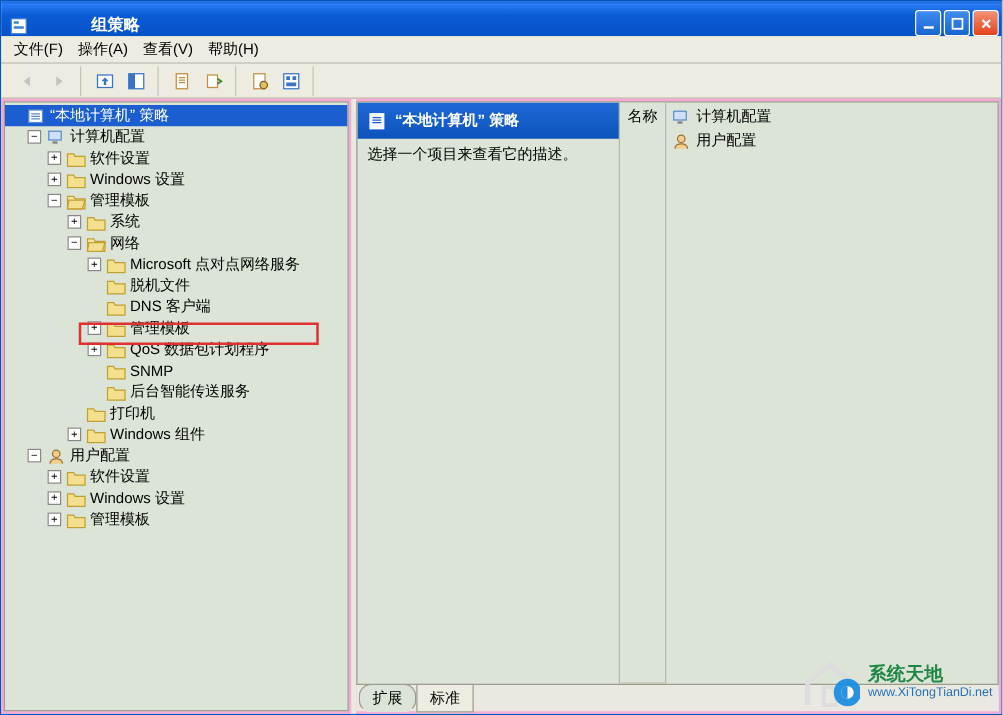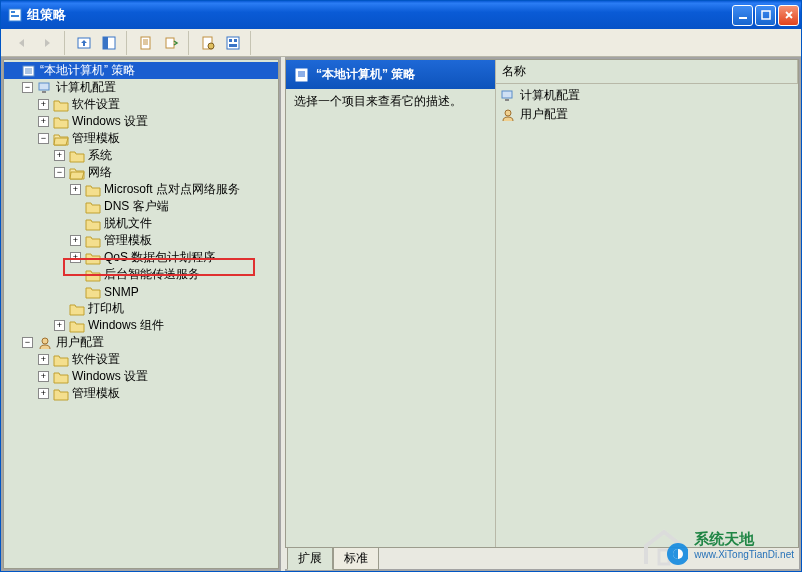--- a/index.html
+++ b/index.html
@@ -1,46 +1,46 @@
 <!DOCTYPE html>
 <html><head>
 <meta charset="utf-8">
 <style>
 * { box-sizing: border-box; margin: 0; padding: 0; }
 body { font-family: "Tahoma", "SimSun", sans-serif; font-size: 12px; background: #ffffff; width: 802px; height: 572px; overflow: hidden; position: relative; }
 .window { width: 802px; height: 572px; border: 1px solid #0055c4; background: #e9e9e1; display: flex; flex-direction: column; }
-.titlebar { height: 28px; background: linear-gradient(to bottom, #0a5bd6 0%, #2b7df5 8%, #0a5bd6 40%, #0652c7 100%); display: flex; align-items: center; padding: 0 2px 0 6px; color: #fff; }
+.titlebar { height: 28px; background: linear-gradient(to bottom, #0a5bd6 0%, #2b7df5 8%, #0a5bd6 40%, #0652c7 100%); display: flex; align-items: flex-end; padding: 0 2px 0 6px; color: #fff; gap: 46px; }
 .titlebar .title-icon { width: 16px; height: 16px; margin-right: 4px; display: flex; align-items: center; justify-content: center; }
 .titlebar .title-text { flex: 1; font-weight: bold; font-size: 13px; }
 .titlebar .win-btns { display: flex; gap: 2px; }
 .win-btn { width: 21px; height: 21px; border-radius: 3px; border: 1px solid #fff; display: flex; align-items: center; justify-content: center; color: #fff; font-weight: bold; font-size: 11px; cursor: pointer; }
 .btn-min, .btn-max { background: linear-gradient(to bottom, #3f8cf3, #1665cf); }
 .btn-close { background: linear-gradient(to bottom, #f59274, #e2431d); }
 .menubar { height: 22px; background: #eeece1; display: flex; align-items: center; padding: 0 4px; border-bottom: 1px solid #b7b6a8; }
 .menubar .menu-item { padding: 2px 6px; cursor: pointer; }
 .toolbar { height: 28px; background: #eeece1; display: flex; align-items: center; padding: 0 4px; border-bottom: 1px solid #b7b6a8; gap: 2px; }
 .tool-group { display: flex; align-items: center; gap: 3px; padding: 0 6px; border-right: 1px solid #c6c4b3; height: 24px; }
 .tool-btn { width: 22px; height: 22px; display: flex; align-items: center; justify-content: center; cursor: pointer; border: 1px solid transparent; }
 .tool-btn.disabled { opacity: 0.4; cursor: default; }
-.main { flex: 1; display: flex; background: #a3a3a3; overflow: hidden; }
+.main { flex: 1; display: flex; background: #f9a8d4; overflow: hidden; }
 .left-pane { width: 276px; background: #dbe4d6; border: 1px solid #9c9c8d; margin: 2px; overflow: auto; padding: 2px 0; }
 .splitter { width: 4px; background: #e9e9e1; cursor: col-resize; }
 .right-pane { flex: 1; display: flex; flex-direction: column; margin: 2px 2px 2px 0; }
 .right-content { flex: 1; background: #dbe4d6; border: 1px solid #9c9c8d; display: flex; overflow: hidden; }
 .right-desc { width: 210px; border-right: 1px solid #b8b8a8; display: flex; flex-direction: column; }
 .right-header { background: linear-gradient(to bottom, #1e68d6, #0d53bb); color: #fff; padding: 6px 8px; display: flex; align-items: center; gap: 6px; font-weight: bold; }
 .right-desc-body { padding: 4px 8px; font-size: 12px; color: #000; }
-.right-list { flex: 1; display: flex; flex-direction: column; justify-content: flex-end; }
+.right-list { flex: 1; display: flex; flex-direction: row; justify-content: flex-end; }
 .list-header { display: flex; background: #dbe4d6; border-bottom: 1px solid #b8b8a8; }
 .list-header-cell { padding: 3px 6px; border-right: 1px solid #b8b8a8; font-size: 12px; cursor: pointer; }
 .list-body { flex:1; padding: 2px 0; }
 .list-item { display: flex; align-items: center; gap: 4px; padding: 1px 4px; cursor: pointer; }
 .tabbar { height: 21px; display: flex; align-items: flex-end; padding-left: 2px; gap: 0; background: #e9e9e1; }
 .tab { padding: 2px 10px; border: 1px solid #9c9c8d; background: #eeece1; font-size: 12px; cursor: pointer; position: relative; top: 1px; }
-.tab.active { background: #dbe4d6; border-bottom-color: #dbe4d6; }
+.tab.active { background: #dbe4d6; border-bottom-color: #dbe4d6; border-radius: 10px; }
 .tree { list-style: none; padding-left: 0; }
 .tree ul { list-style: none; padding-left: 16px; }
 .tree-row { display: flex; align-items: center; gap: 3px; padding: 0 2px; cursor: pointer; white-space: nowrap; height: 17px; }
 .tree-row .exp { width: 11px; height: 11px; border: 1px solid #888; background: #fff; display: flex; align-items: center; justify-content: center; font-size: 9px; line-height: 1; color: #000; margin-right: 1px; }
 .tree-row .exp.blank { border: none; background: transparent; }
 .tree-row.selected { background: #1a5ed0; color: #fff; }
 .tree-row.selected .lbl { color: #fff; }
 .folder-icon { width: 16px; height: 14px; }
 .highlight-box { border: 2px solid #e03030; position: absolute; pointer-events: none; }
 .watermark { position: absolute; right: 8px; bottom: 6px; display: flex; align-items: center; gap: 6px; opacity: 0.94; }
@@ -73,20 +73,26 @@
           </svg>
         </div>
       <div class="win-btn btn-close">
           <svg width="10" height="10">
             <path d="M2 2 L8 8 M8 2 L2 8" stroke="#fff" stroke-width="1.8"></path>
           </svg>
         </div>
     </div>
   </div>
 
+  <div class="menubar">
+    <span class="menu-item">文件(F)</span>
+    <span class="menu-item">操作(A)</span>
+    <span class="menu-item">查看(V)</span>
+    <span class="menu-item">帮助(H)</span>
+  </div>
 
   <div class="toolbar">
     <div class="tool-group">
       <div class="tool-btn disabled">
           <svg width="14" height="14">
             <path d="M9 3 L4 7 L9 11 Z" fill="#888"></path>
           </svg>
         </div>
       <div class="tool-btn disabled">
           <svg width="14" height="14">
@@ -236,76 +242,76 @@
                             </div>
                           </li>
                         <li>
                             <div class="tree-row">
                               <span class="exp blank"></span>
                               <span>
                                 <svg class="folder-icon" viewBox="0 0 16 14">
                                   <path d="M1 3h5l1 2h8v8H1z" fill="#f4df8e" stroke="#c0a030"></path>
                                 </svg>
                               </span>
+                              <span class="lbl">脱机文件</span>
+                            </div>
+                          </li>
+                        <li>
+                            <div class="tree-row">
+                              <span class="exp blank"></span>
+                              <span>
+                                <svg class="folder-icon" viewBox="0 0 16 14">
+                                  <path d="M1 3h5l1 2h8v8H1z" fill="#f4df8e" stroke="#c0a030"></path>
+                                </svg>
+                              </span>
                               <span class="lbl">DNS 客户端</span>
                             </div>
                           </li>
                         <li>
                             <div class="tree-row">
+                              <span class="exp">+</span>
+                              <span>
+                                <svg class="folder-icon" viewBox="0 0 16 14">
+                                  <path d="M1 3h5l1 2h8v8H1z" fill="#f4df8e" stroke="#c0a030"></path>
+                                </svg>
+                              </span>
+                              <span class="lbl">管理模板</span>
+                            </div>
+                          </li>
+                        <li>
+                            <div class="tree-row">
+                              <span class="exp">+</span>
+                              <span>
+                                <svg class="folder-icon" viewBox="0 0 16 14">
+                                  <path d="M1 3h5l1 2h8v8H1z" fill="#f4df8e" stroke="#c0a030"></path>
+                                </svg>
+                              </span>
+                              <span class="lbl">QoS 数据包计划程序</span>
+                            </div>
+                          </li>
+                        <li>
+                            <div class="tree-row">
                               <span class="exp blank"></span>
                               <span>
                                 <svg class="folder-icon" viewBox="0 0 16 14">
                                   <path d="M1 3h5l1 2h8v8H1z" fill="#f4df8e" stroke="#c0a030"></path>
                                 </svg>
                               </span>
-                              <span class="lbl">脱机文件</span>
-                            </div>
-                          </li>
-                        <li>
-                            <div class="tree-row">
-                              <span class="exp">+</span>
-                              <span>
-                                <svg class="folder-icon" viewBox="0 0 16 14">
-                                  <path d="M1 3h5l1 2h8v8H1z" fill="#f4df8e" stroke="#c0a030"></path>
-                                </svg>
-                              </span>
-                              <span class="lbl">管理模板</span>
-                            </div>
-                          </li>
-                        <li>
-                            <div class="tree-row">
-                              <span class="exp">+</span>
-                              <span>
-                                <svg class="folder-icon" viewBox="0 0 16 14">
-                                  <path d="M1 3h5l1 2h8v8H1z" fill="#f4df8e" stroke="#c0a030"></path>
-                                </svg>
-                              </span>
-                              <span class="lbl">QoS 数据包计划程序</span>
+                              <span class="lbl">SNMP</span>
                             </div>
                           </li>
                         <li>
                             <div class="tree-row">
                               <span class="exp blank"></span>
                               <span>
                                 <svg class="folder-icon" viewBox="0 0 16 14">
                                   <path d="M1 3h5l1 2h8v8H1z" fill="#f4df8e" stroke="#c0a030"></path>
                                 </svg>
                               </span>
                               <span class="lbl">后台智能传送服务</span>
-                            </div>
-                          </li>
-                        <li>
-                            <div class="tree-row">
-                              <span class="exp blank"></span>
-                              <span>
-                                <svg class="folder-icon" viewBox="0 0 16 14">
-                                  <path d="M1 3h5l1 2h8v8H1z" fill="#f4df8e" stroke="#c0a030"></path>
-                                </svg>
-                              </span>
-                              <span class="lbl">SNMP</span>
                             </div>
                           </li>
                       </ul>
                     </li>
                     <li>
                         <div class="tree-row">
                           <span class="exp blank"></span>
                           <span>
                             <svg class="folder-icon" viewBox="0 0 16 14">
                               <path d="M1 3h5l1 2h8v8H1z" fill="#f4df8e" stroke="#c0a030"></path>

